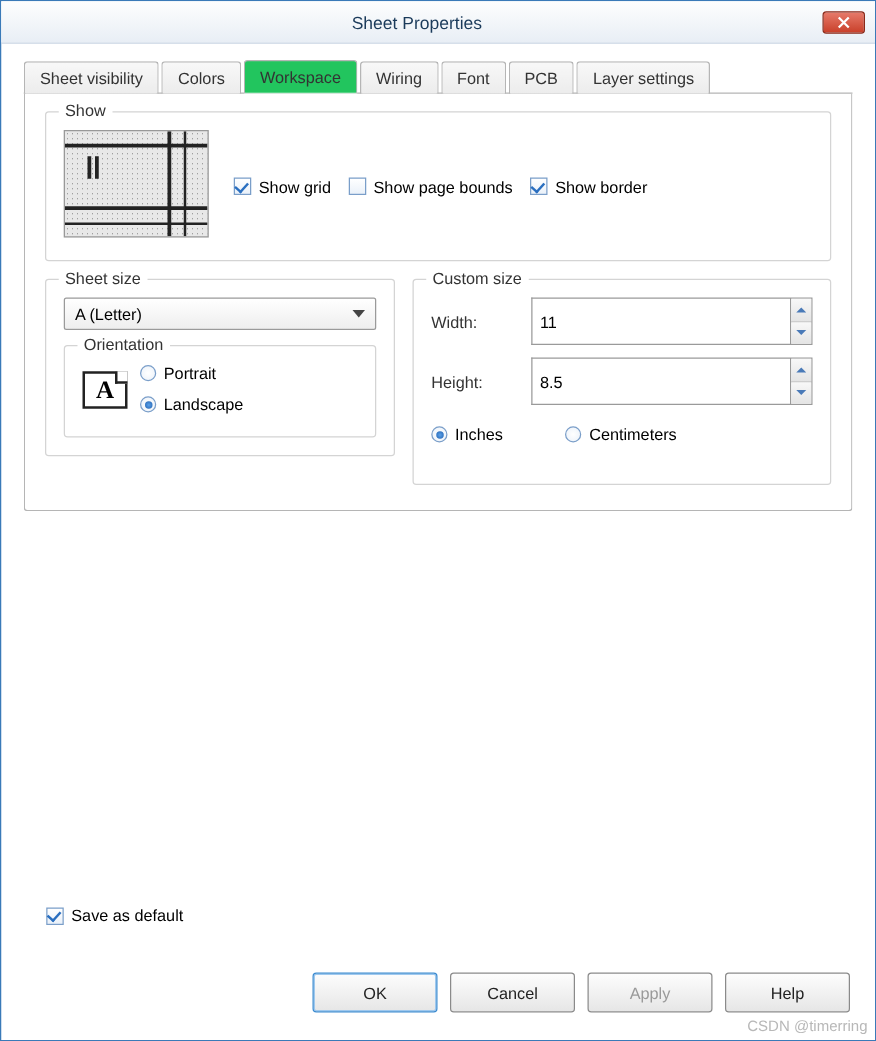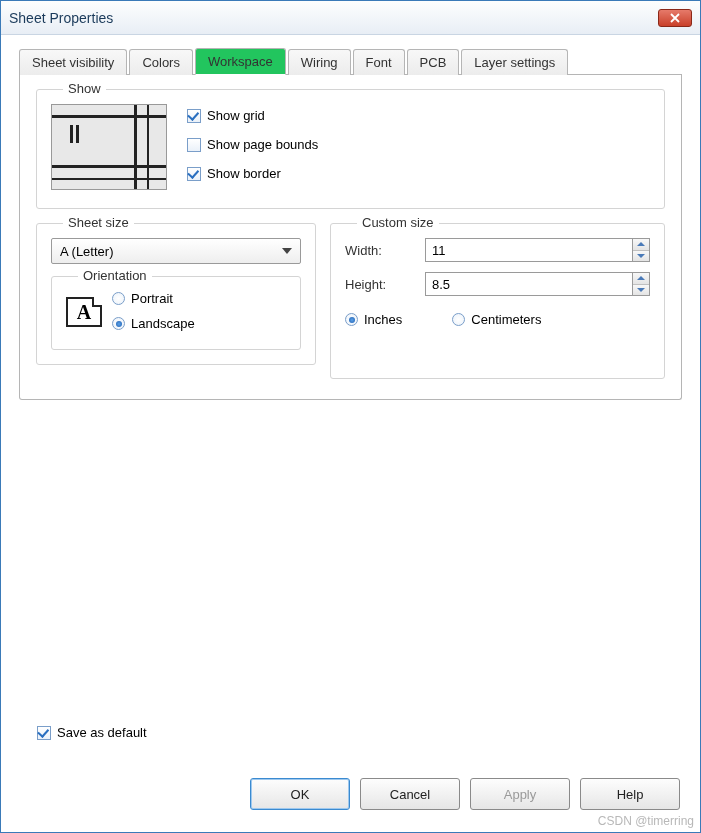--- a/index.html
+++ b/index.html
@@ -1,51 +1,51 @@
 <!DOCTYPE html>
 <html><head>
 <meta charset="utf-8">
 <style>
 * { box-sizing: border-box; font-family: "Segoe UI", Tahoma, sans-serif; font-size: 13px; }
 body { margin: 0; background: #fff; }
 .dialog { width: 701px; height: 833px; border: 1px solid #3a7ab8; background: #fff; position: relative; }
-.titlebar { height: 34px; background: linear-gradient(#fdfefe, #e8eef5); border-bottom: 1px solid #c9d5e3; display: flex; align-items: center; padding: 0 8px; }
+.titlebar { height: 34px; background: linear-gradient(#fdfefe, #e8eef5); border-bottom: 1px solid #c9d5e3; display: flex; align-items: center; padding: 0 8px; text-align: center; }
 .titlebar-text { color: #1a3a5a; font-size: 14px; flex: 1; }
 .close-btn { width: 34px; height: 18px; background: linear-gradient(#e67a6a, #c9402a); border: 1px solid #8a2818; border-radius: 3px; display: flex; align-items: center; justify-content: center; cursor: pointer; }
 .close-btn svg { width: 10px; height: 10px; }
 .content { padding: 12px 18px 0 18px; }
 .tabs { display: flex; border-bottom: 1px solid #b5b5b5; margin-bottom: 0; align-items: center; }
 .tab { padding: 5px 12px; border: 1px solid #b5b5b5; border-bottom: none; background: linear-gradient(#f8f8f8, #ececec); margin-right: 2px; border-radius: 3px 3px 0 0; cursor: pointer; color: #333; position: relative; top: 1px; }
 .tab.active { background: #22c55e; border-bottom: 1px solid #fff; font-weight: normal; }
 .panel { border: 1px solid #b5b5b5; border-top: none; padding: 14px 16px 20px 16px; border-radius: 0 0 3px 3px; }
 .fieldset { border: 1px solid #d4d4d4; border-radius: 3px; padding: 14px 14px 18px 14px; margin-bottom: 14px; position: relative; }
-.legend { position: absolute; top: -9px; left: 10px; background: #fff; padding: 0 5px; color: #333; margin-left: 16px; }
+.legend { position: absolute; top: -9px; left: 10px; background: #fff; padding: 0 5px; color: #333; }
 .show-row { display: flex; gap: 20px; }
 .thumb { width: 116px; height: 86px; border: 1px solid #999; background: #e8e8e8; position: relative; overflow: hidden; }
 .dotgrid { position: absolute; inset: 0; background-image: radial-gradient(#888 0.7px, transparent 0.7px); background-size: 4px 4px; }
 .tline { position: absolute; background: #222; }
-.checks { display: flex; flex-direction: column; gap: 14px; padding-top: 4px; }
+.checks { display: flex; flex-direction: row; gap: 14px; padding-top: 4px; }
 .chk { display: flex; align-items: center; gap: 6px; }
 .chkbox { width: 14px; height: 14px; border: 1px solid #7a9ec9; background: linear-gradient(#fff,#eaf1f9); display: flex; align-items: center; justify-content: center; cursor: pointer; }
 .chkbox.checked::after { content: ""; width: 8px; height: 5px; border-left: 2px solid #2a6fc0; border-bottom: 2px solid #2a6fc0; transform: rotate(-48deg) translate(0px,-1px); }
 .size-row { display: flex; gap: 14px; }
 .size-left { flex: 0 0 280px; }
 .dropdown { width: 100%; height: 26px; border: 1px solid #9a9a9a; background: linear-gradient(#fff,#eee); display: flex; align-items: center; padding: 0 8px; justify-content: space-between; cursor: pointer; border-radius: 2px; margin-bottom: 12px; }
 .dd-arrow { width: 0; height: 0; border-left: 5px solid transparent; border-right: 5px solid transparent; border-top: 6px solid #444; }
 .orient-row { display: flex; gap: 10px; align-items: flex-start; }
 .orient-icon { width: 36px; height: 30px; border: 2px solid #222; display: flex; align-items: center; justify-content: center; font-family: "Times New Roman", serif; font-size: 20px; font-weight: bold; position: relative; margin-top: 6px; }
 .orient-icon::after { content: ""; position: absolute; top: -2px; right: -2px; width: 8px; height: 8px; background: #fff; border-left: 2px solid #222; border-bottom: 2px solid #222; }
 .radios { display: flex; flex-direction: column; gap: 10px; justify-content: flex-end; }
 .radio { display: flex; align-items: center; gap: 6px; cursor: pointer; }
 .rcircle { width: 13px; height: 13px; border: 1px solid #7a9ec9; border-radius: 50%; background: radial-gradient(#fff,#eaf1f9); display: flex; align-items: center; justify-content: center; }
 .rcircle.sel::after { content: ""; width: 6px; height: 6px; border-radius: 50%; background: radial-gradient(#5aa0e8,#2060b0); }
 .custom-right { flex: 1; }
 .form-row { display: flex; align-items: center; margin-bottom: 10px; }
 .form-label { width: 80px; color: #333; }
-.spinner { flex: 1; display: flex; height: 24px; justify-content: flex-end; }
+.spinner { flex: 1; display: flex; height: 38px; justify-content: flex-end; }
 .spinner input { flex: 1; border: 1px solid #9a9a9a; border-right: none; padding: 0 6px; font-size: 13px; outline: none; }
 .spin-btns { width: 18px; border: 1px solid #9a9a9a; display: flex; flex-direction: column; }
 .spin-btn { flex: 1; background: linear-gradient(#f8f8f8,#e4e4e4); display: flex; align-items: center; justify-content: center; cursor: pointer; }
 .spin-btn:first-child { border-bottom: 1px solid #c0c0c0; }
 .sarrow { width: 0; height: 0; border-left: 4px solid transparent; border-right: 4px solid transparent; }
 .sarrow.up { border-bottom: 4px solid #4a7ab8; }
 .sarrow.down { border-top: 4px solid #4a7ab8; }
 .unit-radios { display: flex; gap: 50px; margin-top: 16px; }
 .save-default { position: absolute; left: 36px; bottom: 92px; }
 .buttons { position: absolute; bottom: 22px; right: 20px; display: flex; gap: 10px; }

